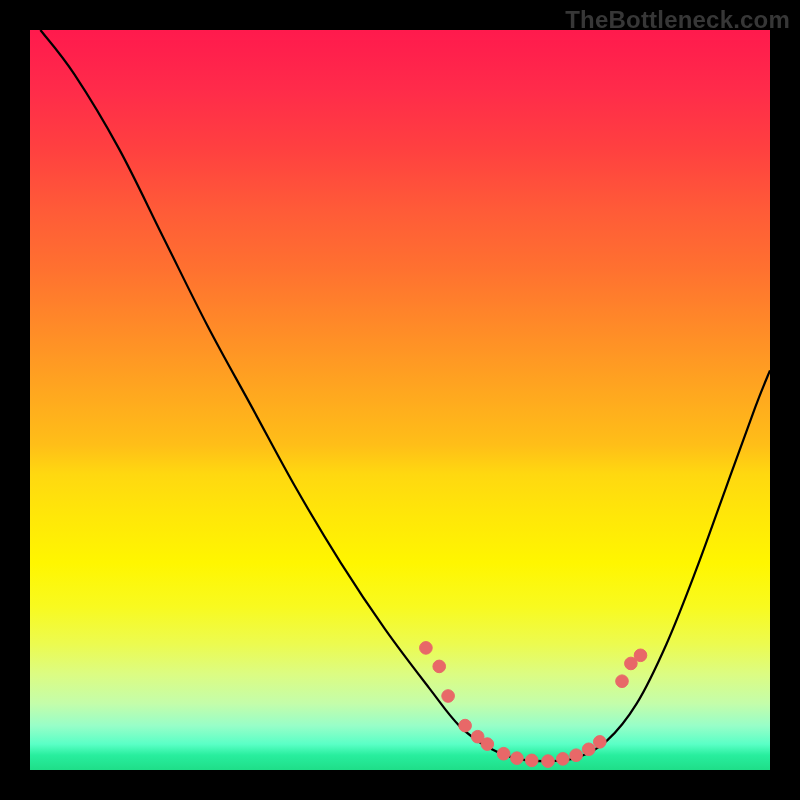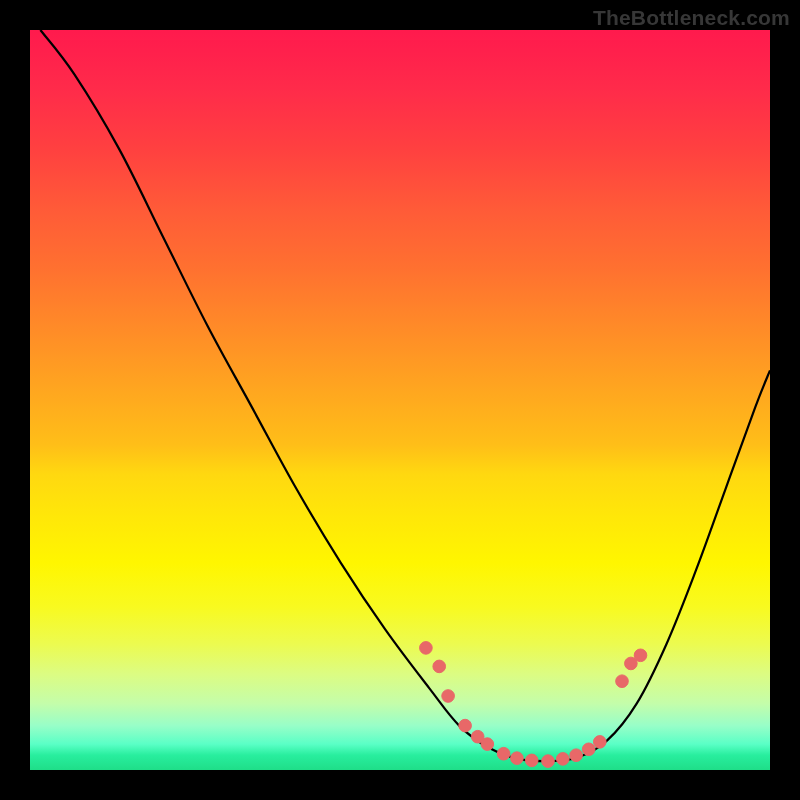--- a/index.html
+++ b/index.html
@@ -37,21 +37,21 @@
       #5affc6 96.5%,
       #28ee9e 98%,
       #1fde88 100%
     );
   }
   .watermark {
     position: absolute;
     top: 6px;
     right: 10px;
     color: #373737;
-    font-size: 21px;
+    font-size: 24px;
     font-weight: 600;
     letter-spacing: 0.2px;
   }
   svg.curve {
     position: absolute;
     left: 0;
     top: 0;
     width: 740px;
     height: 740px;
     overflow: visible;

